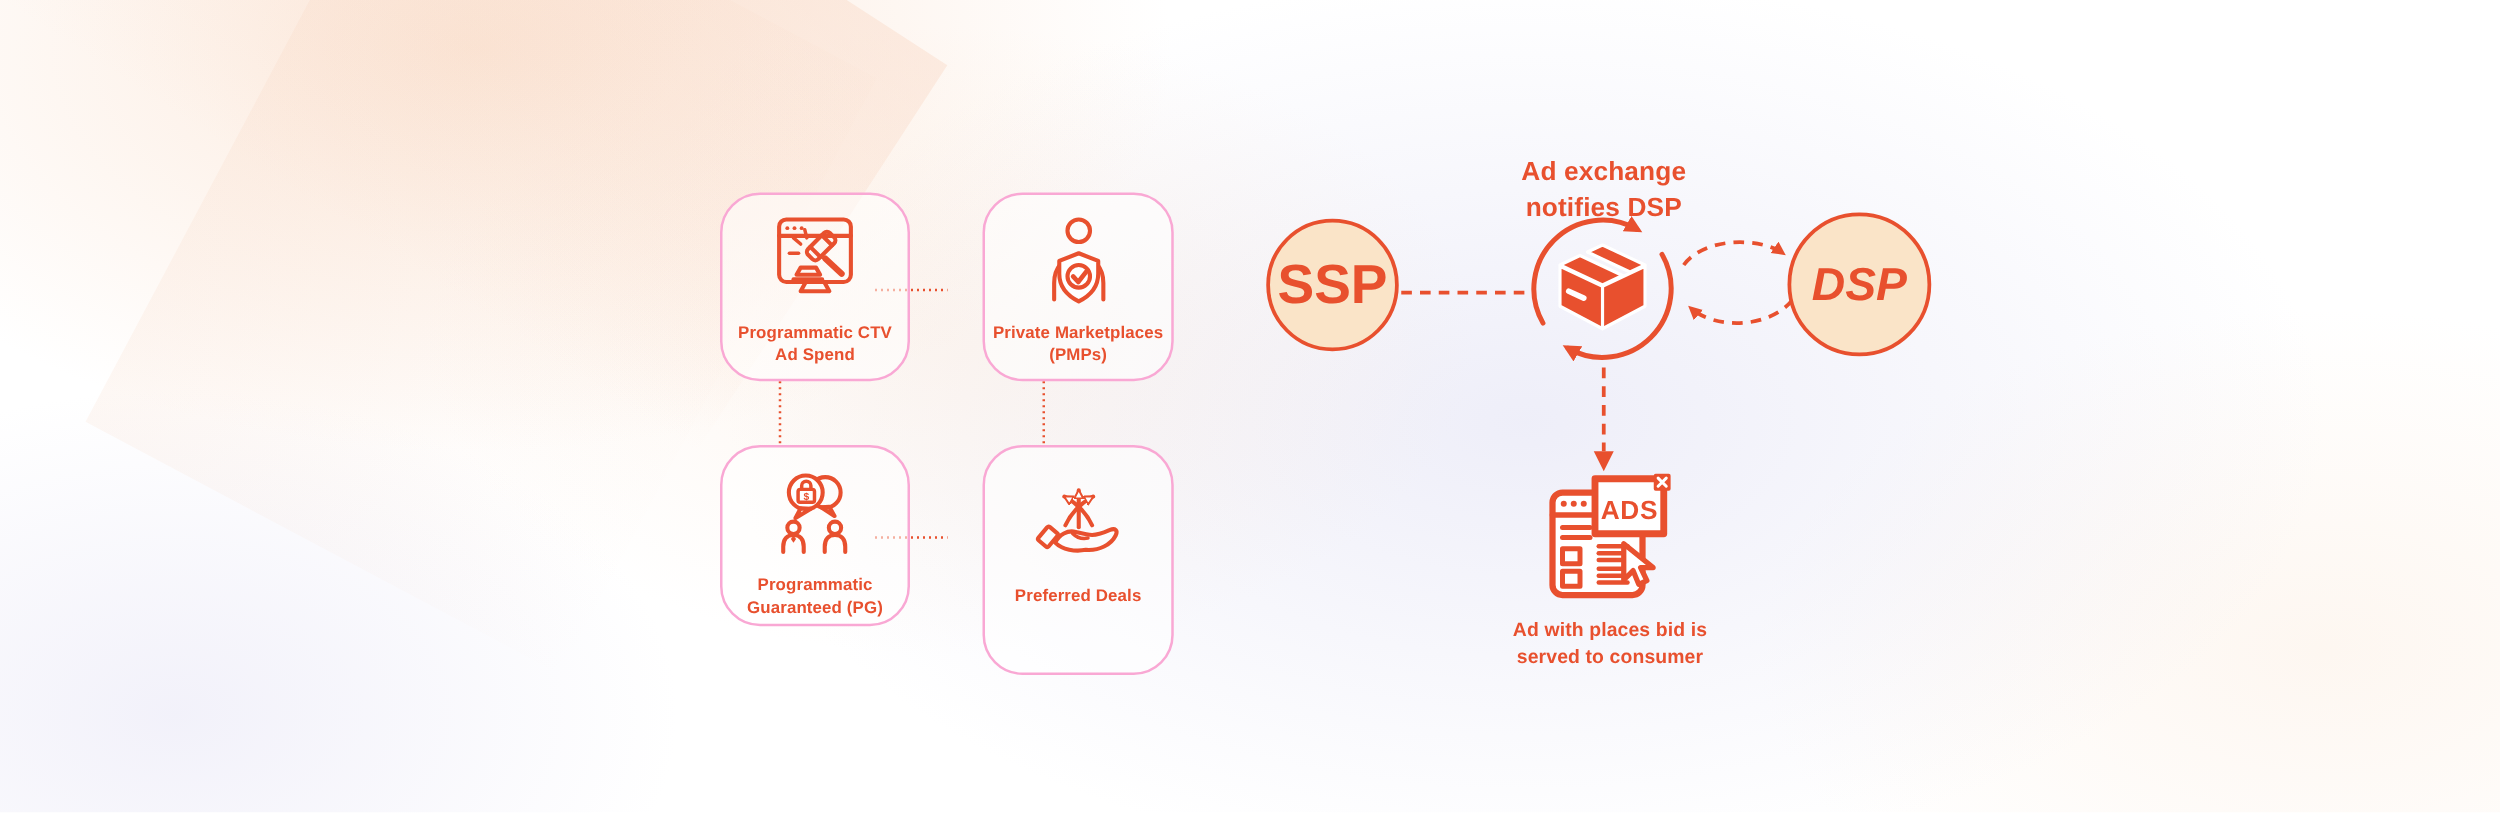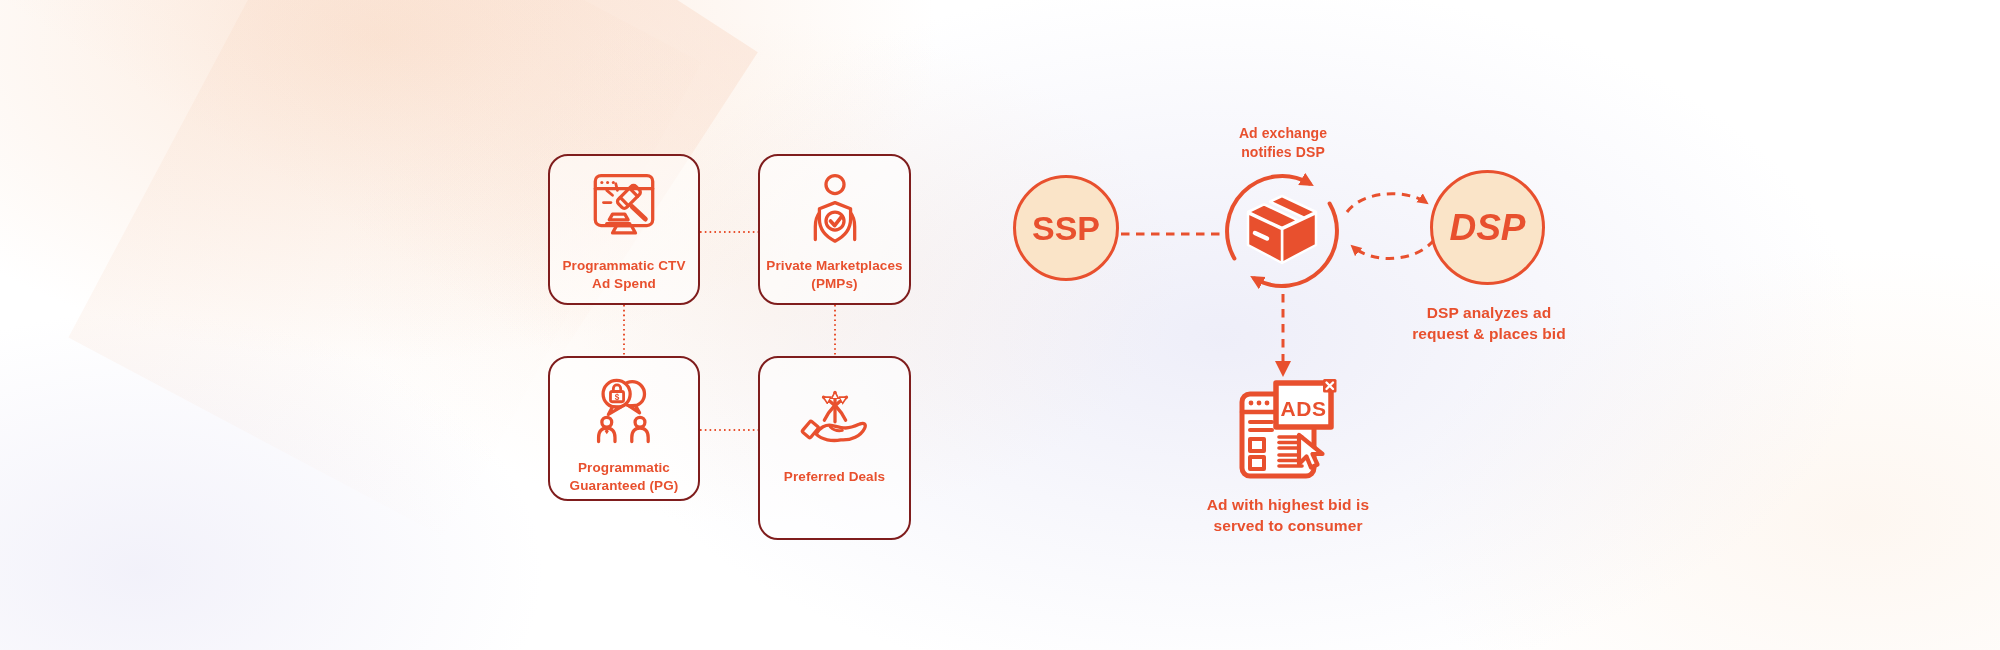--- a/index.html
+++ b/index.html
@@ -19,52 +19,52 @@
       #ffffff;
   }
   .band{position:absolute;pointer-events:none;}
   .band1{left:-60px;top:-190px;width:780px;height:370px;transform:rotate(33deg);
     background:linear-gradient(rgba(246,196,168,0.26), rgba(246,196,168,0));}
   .band2{left:170px;top:-70px;width:430px;height:540px;transform:rotate(28deg);
     background:linear-gradient(100deg, rgba(245,205,180,0.18), rgba(245,205,180,0));}
   .overlay{position:absolute;left:0;top:0;pointer-events:none;}
 
   .card{
-    position:absolute;border:2px solid #7f1d1d;border-radius:20px;
+    position:absolute;border:2px solid #f9a8d4;border-radius:32px;
     background:rgba(255,255,255,0.55);
-    display:flex;flex-direction:column;align-items:center;box-sizing:border-box;
+    display:flex;flex-direction:column;align-items:center;box-sizing:border-box;margin-left:28px;
   }
   .card .ic{width:82px;height:82px;margin-top:13px;flex:none;}
   .card .lbl{
     margin-top:3px;height:42px;display:flex;align-items:center;justify-content:center;
     font-size:13.5px;font-weight:700;line-height:1.3;color:#E8502E;
     text-align:center;white-space:pre-line;letter-spacing:0.1px;
   }
   .c1{left:548px;top:154px;width:152px;height:151px;}
   .c2{left:758px;top:154px;width:153px;height:151px;}
   .c3{left:548px;top:356px;width:152px;height:145px;}
   .c4{left:758px;top:356px;width:153px;height:184px;}
 
   .node{
     position:absolute;border-radius:50%;background:#FAE4C8;border:3px solid #E8502E;
     display:flex;align-items:center;justify-content:center;box-sizing:border-box;
     color:#E8502E;font-weight:700;
   }
-  .ssp{left:1013px;top:175px;width:106px;height:106px;font-size:34px;}
+  .ssp{left:1013px;top:175px;width:106px;height:106px;font-size:44px;}
   .dsp{left:1430px;top:170px;width:115px;height:115px;font-size:37px;font-style:italic;}
 
   .exchange{position:absolute;left:1217px;top:166px;width:130px;height:130px;}
   .ads{position:absolute;left:1238px;top:378px;width:100px;height:102px;}
 
   .cap{
     position:absolute;transform:translateX(-50%);
     color:#E8502E;font-weight:600;text-align:center;white-space:pre-line;
     font-size:15.5px;line-height:1.38;letter-spacing:0.1px;
   }
-  .capTop{left:1283px;top:124px;font-size:14px;}
+  .capTop{left:1283px;top:124px;font-size:21px;}
   .sspCap{left:1062px;top:302px;}
   .dspCap{left:1489px;top:302px;}
   .adsCap{left:1288px;top:494px;}
 
   .ic *, .exchange *, .ads *{vector-effect:none;}
 </style>
 </head>
 <body>
 
 <div class="stage">
@@ -190,22 +190,20 @@
       <path d="M65,63 L99,47 L99,79 L65,97 Z"></path>
       <path d="M31,47 L65,63 L65,97 L31,79 Z"></path>
     </g>
     <path d="M38,67 L50,72.5" stroke="#FFFFFF" stroke-width="4.5" stroke-linecap="round"></path>
   </svg>
 
   <div class="node dsp">
     <span>DSP</span>
   </div>
 
-  <div class="cap dspCap">DSP analyzes ad
-request &amp; places bid</div>
 
   <svg class="ads" viewBox="0 0 100 102" fill="none" stroke="#E8502E" stroke-linecap="round" stroke-linejoin="round">
     <rect x="4" y="16" width="72" height="82" rx="8" stroke-width="5" fill="#FFFFFF"></rect>
     <path d="M4,34 H76" stroke-width="4.5"></path>
     <g fill="#E8502E" stroke="none">
       <circle cx="13" cy="25" r="2.4"></circle>
         <circle cx="21" cy="25" r="2.4"></circle>
         <circle cx="29" cy="25" r="2.4"></circle>
     </g>
     <path d="M12,44 H34" stroke-width="4"></path>
@@ -222,15 +220,15 @@
     </g>
     <rect x="38" y="5" width="55" height="44" stroke-width="5.5" fill="#FFFFFF"></rect>
     <text x="65.5" y="37.5" text-anchor="middle" font-size="21" font-weight="800" letter-spacing="0.5" fill="#E8502E" stroke="none" font-family="Liberation Sans, sans-serif">ADS</text>
     <g>
       <rect x="85" y="1" width="13.5" height="13.5" rx="1.5" fill="#E8502E" stroke="none"></rect>
       <path d="M88.5,4.5 L95,11 M95,4.5 L88.5,11" stroke="#FFFFFF" stroke-width="2.4"></path>
     </g>
     <path fill="#FFFFFF" stroke-width="4.2" d="M61,57 L61,86 L68.5,78.5 L73,89.5 L79.5,86.5 L74.5,76 L84.5,76 Z"></path>
   </svg>
 
-  <div class="cap adsCap">Ad with highest bid is
+  <div class="cap adsCap">Ad with places bid is
 served to consumer</div>
 </div>
 
 </body></html>

